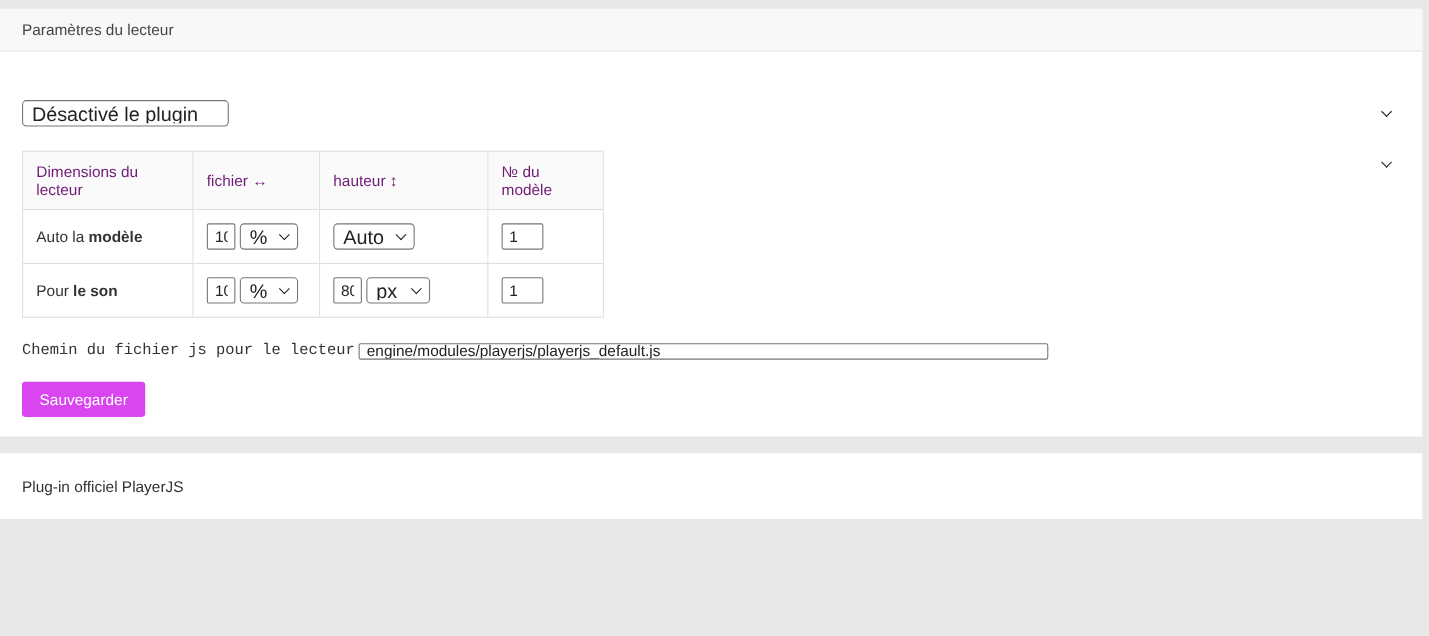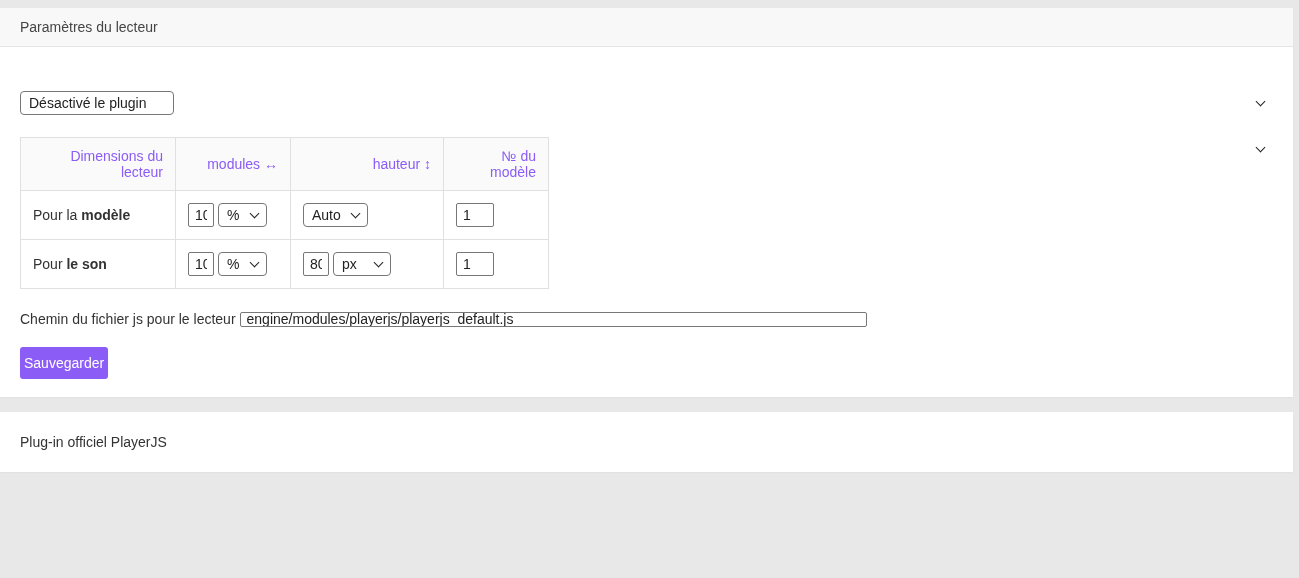--- a/index.html
+++ b/index.html
@@ -47,21 +47,21 @@
   }
   .sel select {
     appearance: none;
     -webkit-appearance: none;
     background: #fff;
     border: 1px solid #777;
     border-radius: 4px;
     height: 24px;
     padding: 2px 26px 2px 8px;
     font-family: "Liberation Sans", sans-serif;
-    font-size: 14px;
+    font-size: 18px;
     color: #222;
     cursor: pointer;
   }
   .sel .chev {
     position: absolute;
     right: 9px;
     top: 7px;
     width: 7px;
     height: 7px;
     border-right: 1.8px solid #222;
@@ -90,44 +90,43 @@
     border-collapse: collapse;
   }
   table.dims th, table.dims td {
     border: 1px solid #e0e0e0;
     text-align: left;
     vertical-align: middle;
   }
   table.dims th {
     background: #fafafa;
     font-weight: 400;
-    color: #8b5cf6;
+    color: #701a75;
     padding: 10px 12px;
-    text-align: right;
   }
   table.dims td { padding: 12px; }
   td .sel, td input { vertical-align: middle; }
   td .gap { display: inline-block; width: 4px; }
   .col-label { width: 155px; }
   .col-w { width: 115px; }
   .col-h { width: 153px; }
   .col-n { width: 105px; }
 
   .path-row { margin-top: 22px; display: flex; align-items: center; }
-  .path-row label { color: #333; white-space: nowrap; }
+  .path-row label { color: #333; white-space: nowrap; font-family: Liberation Mono, monospace; }
   .path-row input { width: 627px; margin-left: 4px; height: 15px; }
 
   .save-btn {
     margin-top: 20px;
     display: inline-block;
-    background: #8b5cf6;
+    background: #d946ef;
     color: #fff;
     border: none;
     border-radius: 3px;
-    padding: 8px 4px;
+    padding: 8px 16px;
     font-family: "Liberation Sans", sans-serif;
     font-size: 14px;
     cursor: pointer;
   }
 
   .footer-card {
     margin-top: 15px;
     padding: 22px 20px;
     position: relative;
   }
@@ -150,28 +149,28 @@
     </span>
 
     <span class="sel standalone-select">
       <span class="chev"></span>
     </span>
 
     <table class="dims">
       <thead>
         <tr>
           <th class="col-label">Dimensions du lecteur</th>
-          <th class="col-w">modules ↔</th>
+          <th class="col-w">fichier ↔</th>
           <th class="col-h">hauteur ↕</th>
           <th class="col-n">№ du modèle</th>
         </tr>
       </thead>
       <tbody>
         <tr>
-          <td><span>Pour la </span><b>modèle</b></td>
+          <td><span>Auto la </span><b>modèle</b></td>
           <td>
             <input type="text" class="w-num" value="100" style=""><span class="gap"></span><span class="sel">
               <select>
                 <option>%</option>
               </select>
               <span class="chev"></span>
             </span>
           </td>
           <td>
             <span class="sel">

